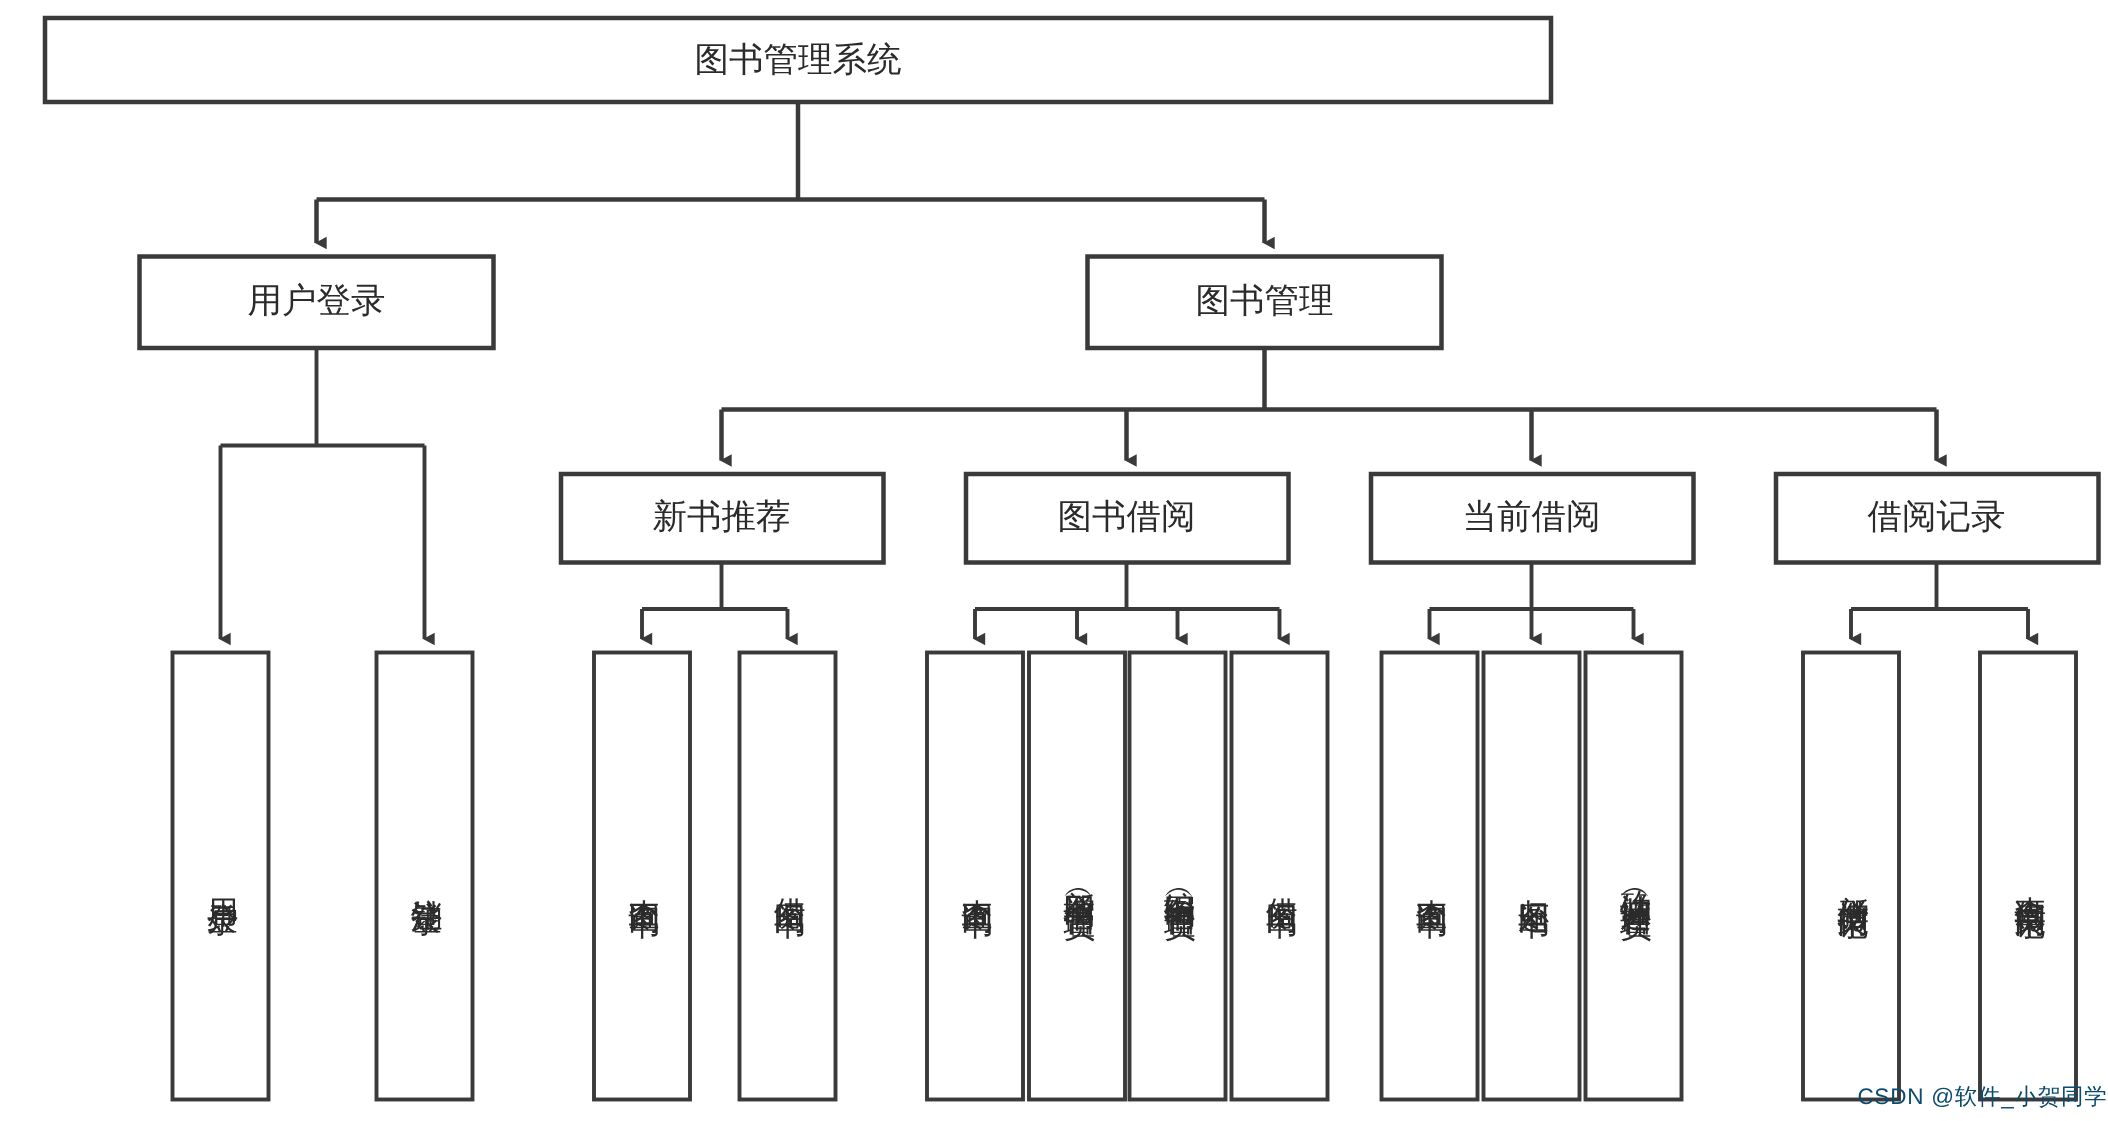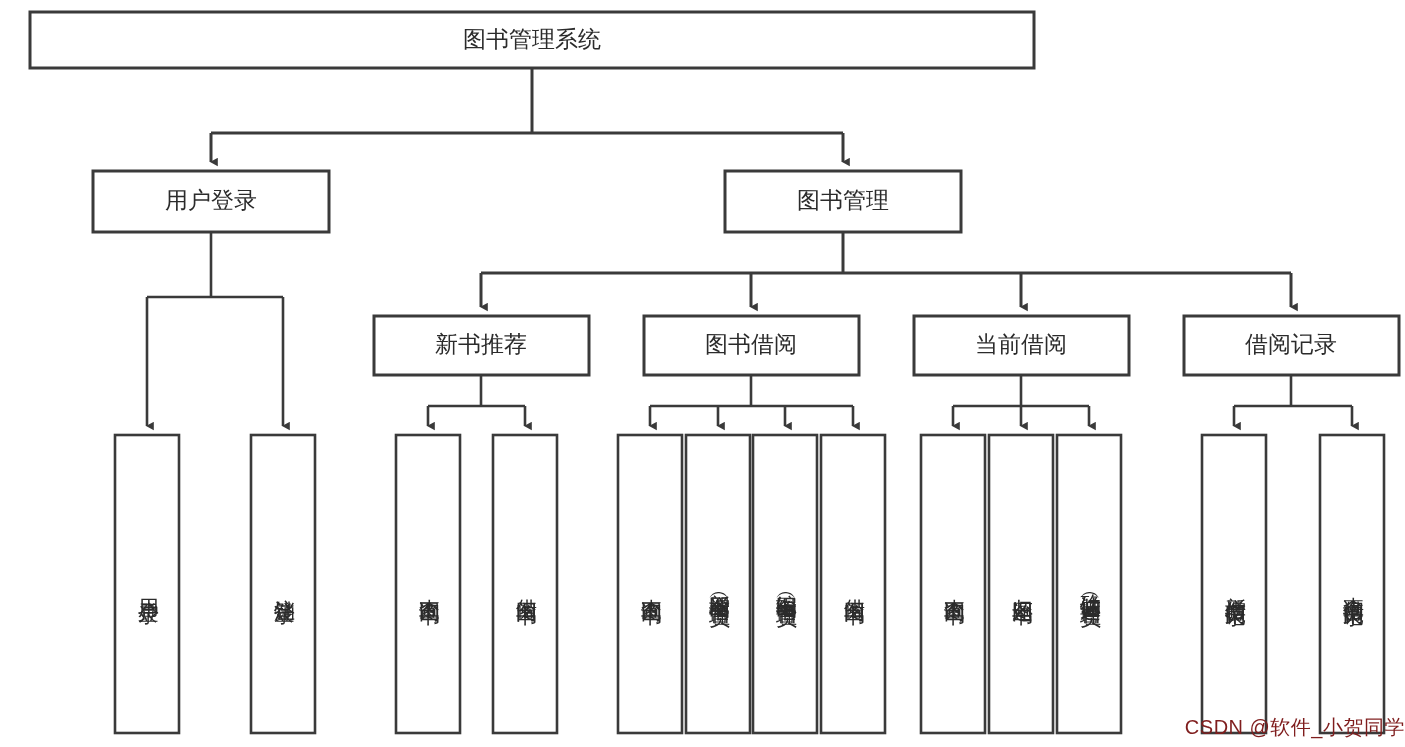--- a/index.html
+++ b/index.html
@@ -55,22 +55,22 @@
   .node-label.vertical {
     font-size: 21px;
     writing-mode: vertical-rl;
     text-orientation: upright;
     letter-spacing: 2px;
   }
   .watermark {
     position: absolute;
     right: 12px;
     bottom: 6px;
-    color: #7f1d1d;
-    font-size: 20px;
+    color: #0c4a6e;
+    font-size: 15px;
     font-family: "Liberation Sans", "DejaVu Sans", sans-serif;
     letter-spacing: 0.5px;
     white-space: nowrap;
     pointer-events: none;
   }
 </style>
 </head>
 <body>
 
 <div id="diagram-root">

